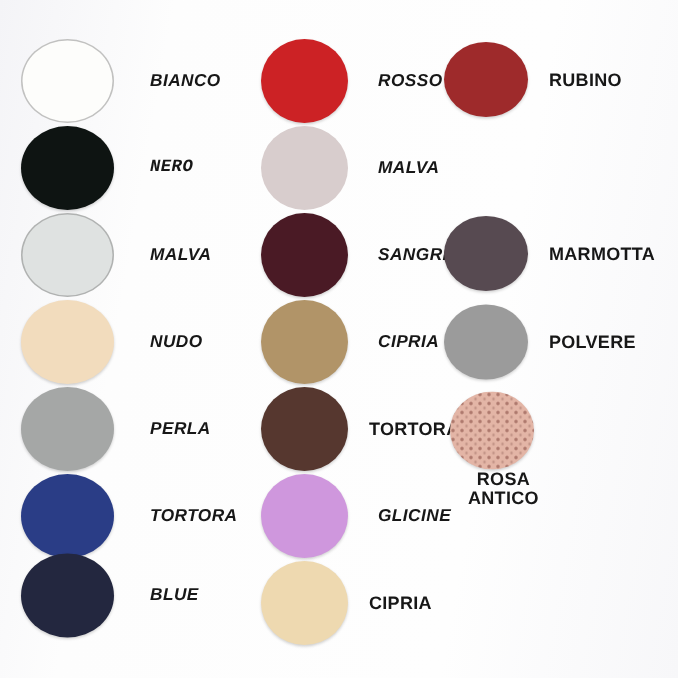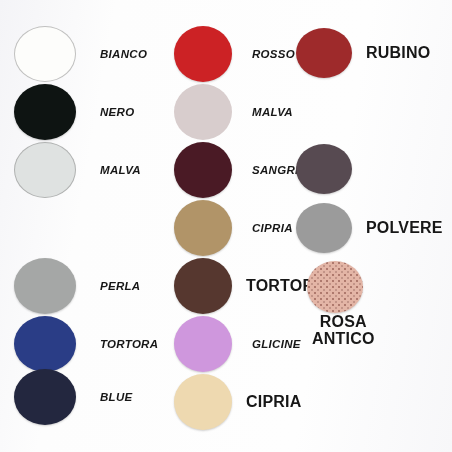--- a/index.html
+++ b/index.html
@@ -49,21 +49,21 @@
   
   .lbl-italic {
     font-style: italic;
     font-weight: 700;
     font-size: 11.5px;
     letter-spacing: 0.3px;
   }
   .lbl-bold {
     font-style: normal;
     font-weight: 700;
-    font-size: 16px;
+    font-size: 12px;
     letter-spacing: 0.2px;
   }
   
   .tex-lace {
     background-image:
       radial-gradient(circle at 2px 2px, rgba(150,95,85,.55) 0.9px, rgba(0,0,0,0) 1.3px),
       radial-gradient(circle at 5px 5px, rgba(168,112,100,.40) 0.9px, rgba(0,0,0,0) 1.3px),
       radial-gradient(circle at 4px 1px, rgba(120,72,64,.30) 0.7px, rgba(0,0,0,0) 1.1px);
     background-size: 6px 6px, 6px 6px, 6px 6px;
     background-position: 0 0, 3px 3px, 1px 4px;
@@ -78,30 +78,34 @@
 
   <div id="paper-tint"></div>
 
   <div class="col" style="left:14px; width:150px;">
 
     <div class="swatch-row" style="top:26px;">
       <div class="swatch ring-thin" style="width:62px;height:56px;background:#fdfdfb;"></div>
       <div class="swatch-label lbl-italic" style="margin-left:24px;">BIANCO</div>
     </div>
 
-    <div class="swatch-row" style="top:84px;">
+    <div class="swatch-row" style="top:84px;font-family:Liberation Mono, monospace;">
       <div class="swatch shadow-soft" style="width:62px;height:56px;background:#0e1412;"></div>
       <div class="swatch-label lbl-italic" style="margin-left:24px;">NERO</div>
     </div>
 
     <div class="swatch-row" style="top:142px;">
       <div class="swatch ring-thin" style="width:62px;height:56px;background:#dfe2e1;"></div>
       <div class="swatch-label lbl-italic" style="margin-left:24px;">MALVA</div>
     </div>
 
+    <div class="swatch-row" style="top:200px;">
+      <div class="swatch shadow-soft" style="width:62px;height:56px;background:#f2dcbd;"></div>
+      <div class="swatch-label lbl-italic" style="margin-left:24px;">NUDO</div>
+    </div>
 
     <div class="swatch-row" style="top:258px;">
       <div class="swatch shadow-soft" style="width:62px;height:56px;background:#a5a7a6;"></div>
       <div class="swatch-label lbl-italic" style="margin-left:24px;">PERLA</div>
     </div>
 
     <div class="swatch-row" style="top:316px;">
       <div class="swatch shadow-soft" style="width:62px;height:56px;background:#2a3d86;"></div>
       <div class="swatch-label lbl-italic" style="margin-left:24px;">TORTORA</div>
     </div>
@@ -153,20 +157,21 @@
   <div class="col" style="left:296px; width:156px;">
 
     <div class="swatch-row" style="top:28px;">
       <div class="swatch shadow-soft" style="width:56px;height:50px;background:#9e2a2b;"></div>
       <div class="swatch-label lbl-bold" style="margin-left:14px;">RUBINO</div>
     </div>
 
 
     <div class="swatch-row" style="top:144px;">
       <div class="swatch shadow-soft" style="width:56px;height:50px;background:#574a51;"></div>
+      <div class="swatch-label lbl-bold" style="margin-left:14px;">MARMOTTA</div>
     </div>
 
     <div class="swatch-row" style="top:203px;">
       <div class="swatch shadow-soft" style="width:56px;height:50px;background:#9b9b9b;"></div>
       <div class="swatch-label lbl-bold" style="margin-left:14px;">POLVERE</div>
     </div>
 
     <div class="swatch-row" style="top:261px;flex-direction:column;">
       <div class="swatch tex-lace shadow-soft" style="width:56px;height:52px;background-color:#e3b5a6;"></div>
       <div class="swatch-label lbl-bold" style="margin-left:16px; text-align:center;">ROSA

